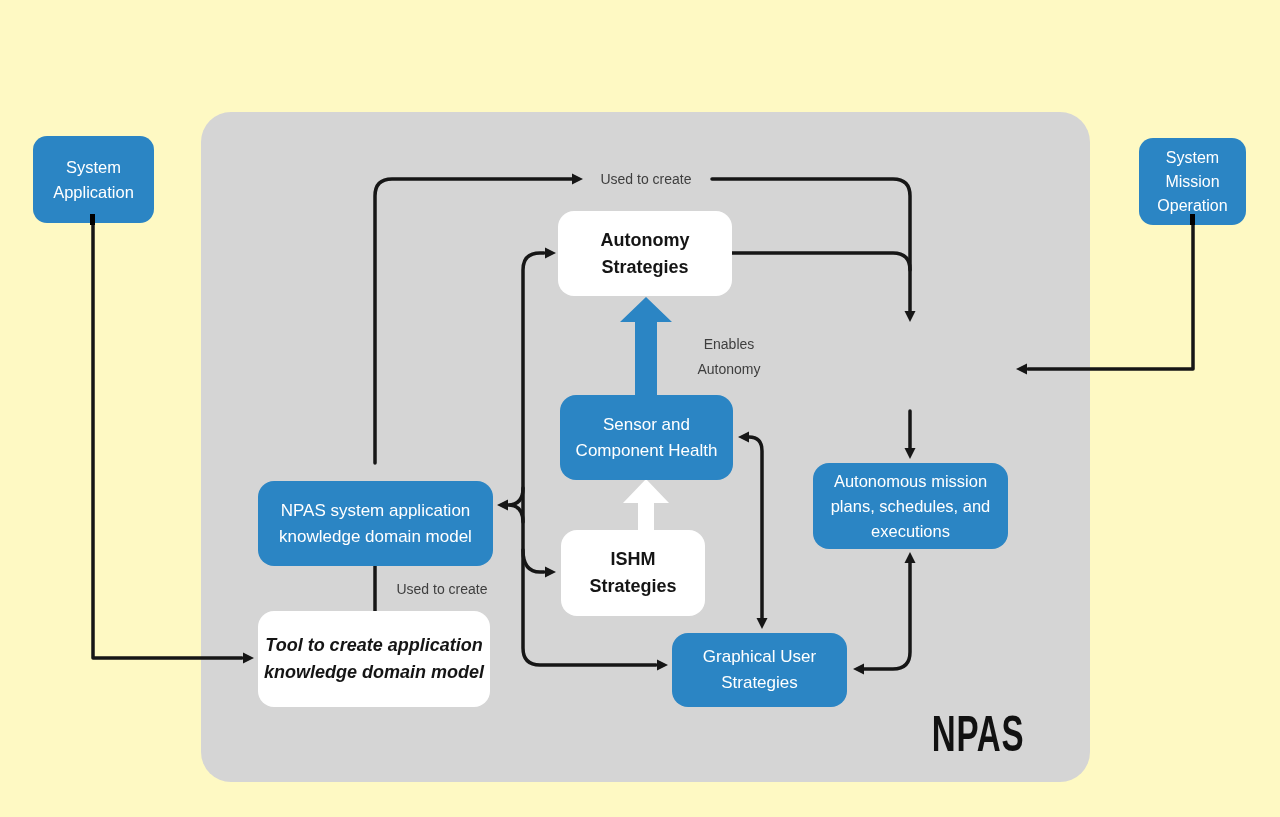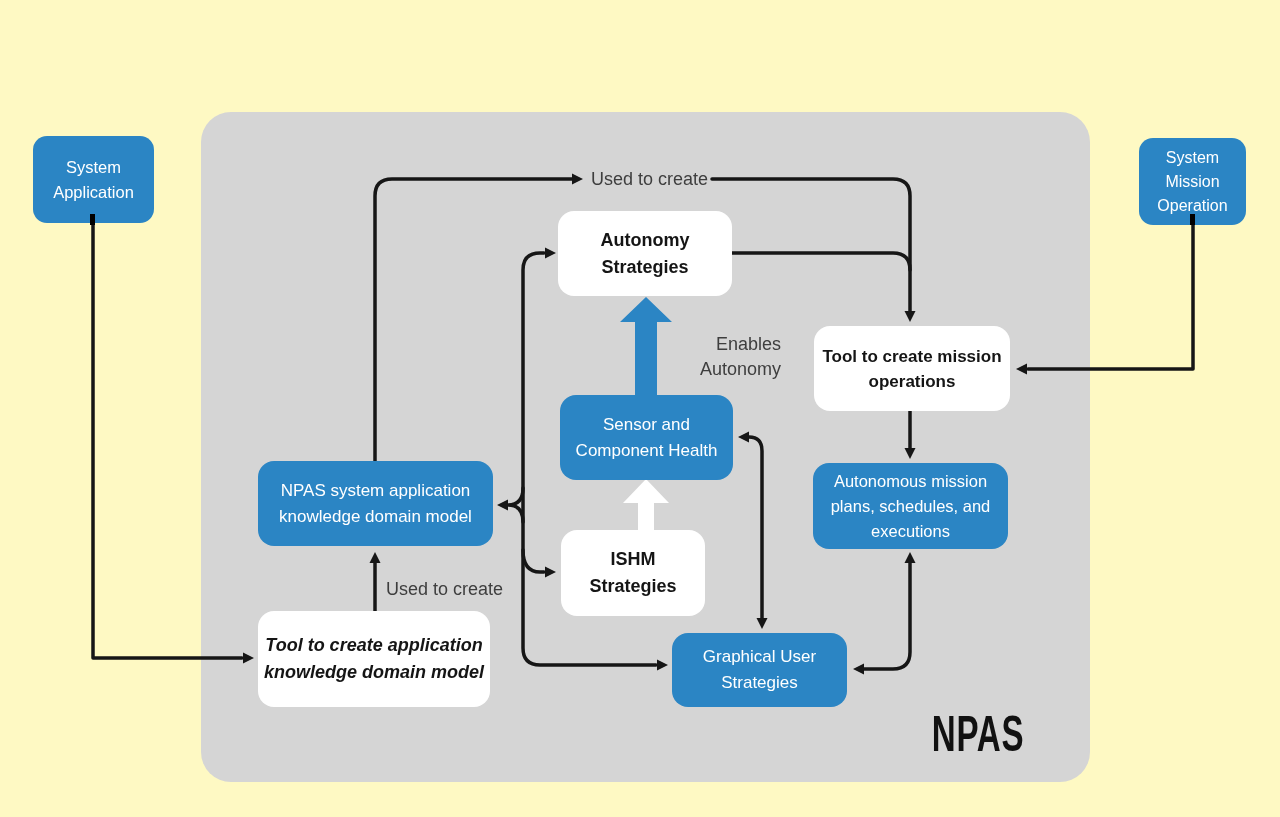--- a/index.html
+++ b/index.html
@@ -13,22 +13,22 @@
   }
   #connectors{position:absolute;left:0;top:0;width:1280px;height:817px;z-index:2;}
   .node{
     position:absolute;display:flex;flex-direction:column;align-items:center;
     justify-content:center;text-align:center;z-index:3;box-sizing:border-box;
   }
   .blue{background:#2b85c4;color:#ffffff;border-radius:16px;font-size:17px;line-height:26px;font-weight:400;}
   .white{background:#ffffff;color:#151515;border-radius:16px;font-size:18px;line-height:27px;font-weight:700;}
   .ext{border-radius:14px;font-size:16.5px;line-height:25px;}
   .flowlabel{
-    position:absolute;z-index:3;color:#3e3e3e;font-size:18px;line-height:25px;
-    text-align:right;
+    position:absolute;z-index:3;color:#3e3e3e;font-size:14px;line-height:25px;
+    text-align:center;
   }
   .stub{position:absolute;width:5px;height:11px;background:#000;z-index:4;}
   #watermark{
     position:absolute;left:915px;top:706px;width:120px;z-index:3;
     text-align:center;color:#111;font-size:46px;font-weight:700;
     transform:scale(0.72,1.1);letter-spacing:1px;
   }
   path.conn{fill:none;stroke:#161616;stroke-width:3.5;stroke-linecap:round;stroke-linejoin:round;}
   polygon.ah{fill:#161616;stroke:none;}
 </style>
@@ -88,29 +88,25 @@
     <span>Mission</span>
     <span>Operation</span>
   </div>
   <div class="stub" style="left:90px;top:214px;"></div>
   <div class="stub" style="left:1190px;top:214px;"></div>
 
   <div class="node white" style="left:558px;top:211px;width:174px;height:85px;">
     <span>Autonomy</span>
     <span>Strategies</span>
   </div>
-  <div class="node white" style="left:814px;top:326px;width:196px;height:85px;font-size:17px;line-height:25px;">
-    <span>Tool to create mission</span>
-    <span>operations</span>
-  </div>
   <div class="node blue" style="left:560px;top:395px;width:173px;height:85px;">
     <span>Sensor and</span>
     <span>Component Health</span>
   </div>
-  <div class="node blue" style="left:258px;top:461px;width:235px;height:85px;">
+  <div class="node blue" style="left:258px;top:481px;width:235px;height:85px;">
     <span>NPAS system application</span>
     <span>knowledge domain model</span>
   </div>
   <div class="node white" style="left:561px;top:530px;width:144px;height:86px;">
     <span>ISHM</span>
     <span>Strategies</span>
   </div>
   <div class="node blue" style="left:813px;top:463px;width:195px;height:86px;font-size:16.5px;line-height:25px;">
     <span>Autonomous mission</span>
     <span>plans, schedules, and</span>

